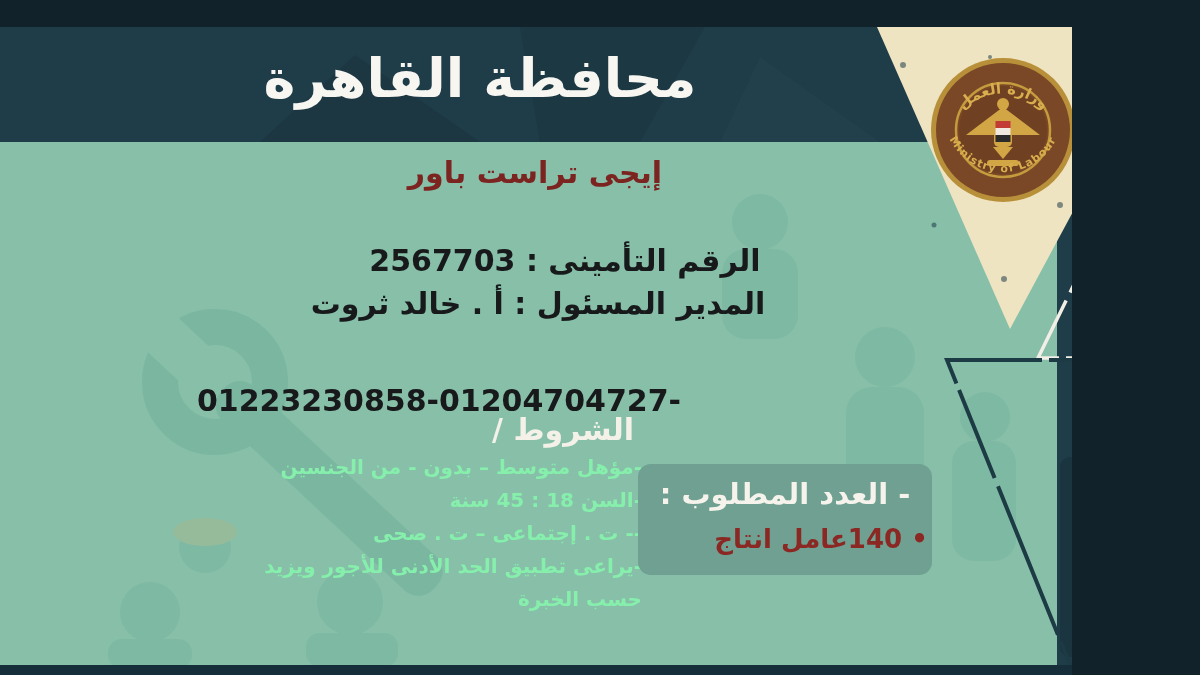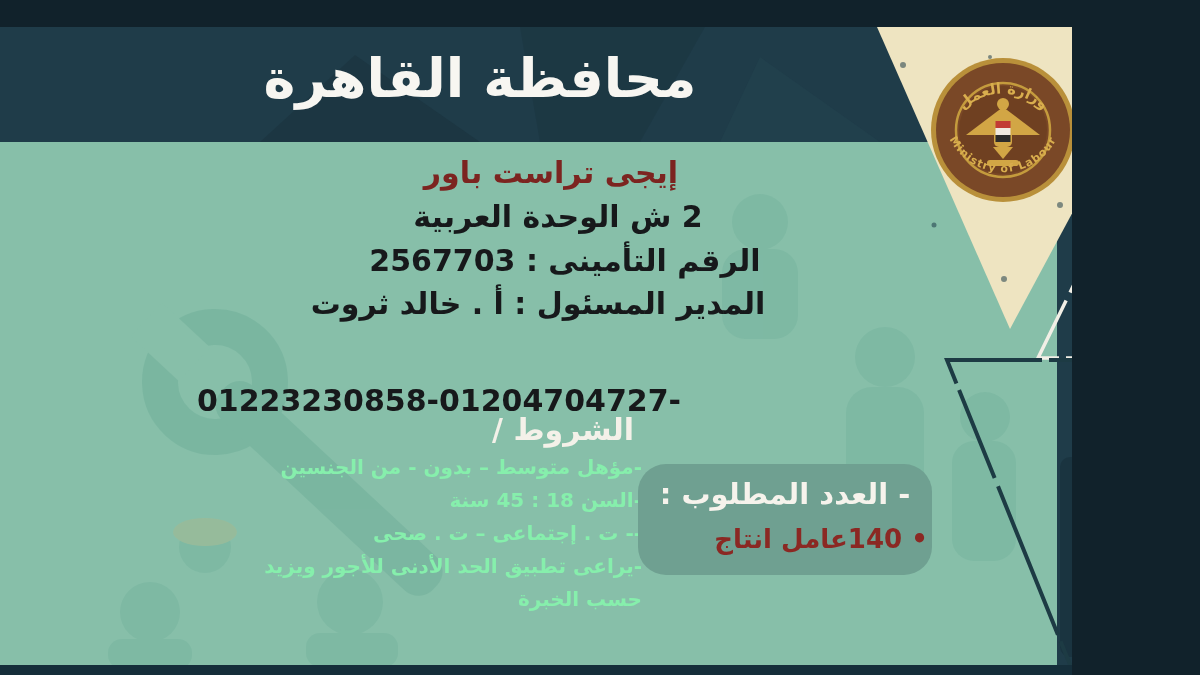--- a/index.html
+++ b/index.html
@@ -29,21 +29,21 @@
     position:absolute;left:413px;top:385px;width:300px;direction:rtl;text-align:center;
     color:#f4f1e9;font-size:30px;font-weight:bold;white-space:nowrap;
   }
   .conds{
     position:absolute;left:142px;top:424px;width:500px;direction:rtl;text-align:right;
     color:#86efac;font-size:20px;font-weight:bold;line-height:33px;
   }
   
   .req-box{
     left:638px;top:437px;width:294px;height:111px;
-    background:#6fa091;border-radius:28px;
+    background:#6fa091;border-radius:13px;
   }
   .req-label{
     position:absolute;left:0;top:13px;width:100%;text-align:center;direction:rtl;
     color:#f6f3ec;font-size:29px;font-weight:bold;white-space:nowrap;
   }
   .req-value{
     position:absolute;left:0;top:60px;width:100%;text-align:center;direction:rtl;
     color:#8b2823;font-size:26px;font-weight:bold;white-space:nowrap;padding-left:36px;
   }
   
@@ -140,22 +140,21 @@
       </text>
     </g>
   </svg>
 
   <svg class="abs layer" width="1200" height="675" viewBox="0 0 1200 675">
     <polygon points="1172,57 1038,331 1262,331" fill="none" stroke="#f2efe6" stroke-width="3.5" stroke-dasharray="85 7 140 9"></polygon>
     <polygon points="947,333 1210,333 1073,645" fill="none" stroke="#1d3b44" stroke-width="4" stroke-dasharray="95 7 160 9"></polygon>
     <polygon points="1200,478 1106,653 1200,653" fill="#87bfa9"></polygon>
   </svg>
 
-  <div class="abs ln red" style="left:241px;top:128px;">إيجى تراست باور</div>
-  <div class="abs ln" style="left:248px;top:172px;">2 ش الوحدة العربية</div>
+  <div class="abs ln red" style="left:225px;top:128px;">إيجى تراست باور</div>
   <div class="abs ln" style="left:255px;top:216px;">الرقم التأمينى : 2567703</div>
   <div class="abs ln" style="left:228px;top:259px;">المدير المسئول : أ . خالد ثروت</div>
   <div class="abs ln" style="left:129px;top:356px;"><span dir="ltr">01223230858-01204704727-</span></div>
 
   <div class="cond-title">الشروط /</div>
   <div class="conds">
     <div>-مؤهل متوسط – بدون - من الجنسين</div>
     <div>-السن 18 : 45 سنة</div>
     <div>-- ت . إجتماعى – ت . صحى</div>
     <div>-يراعى تطبيق الحد الأدنى للأجور ويزيد</div>

